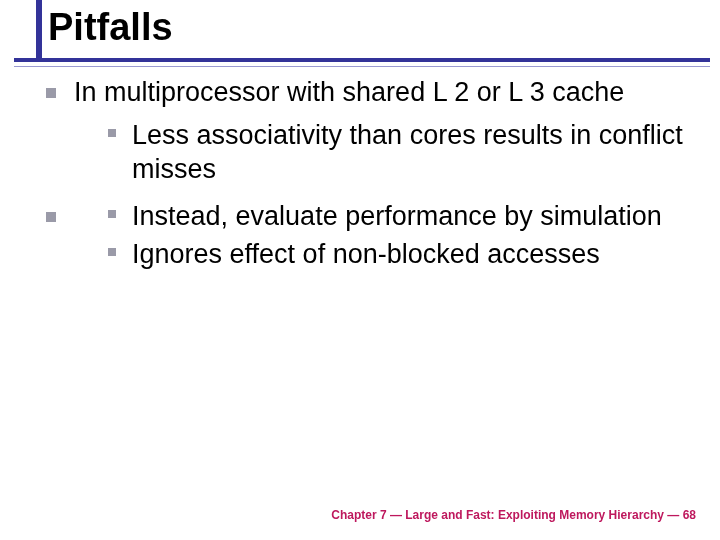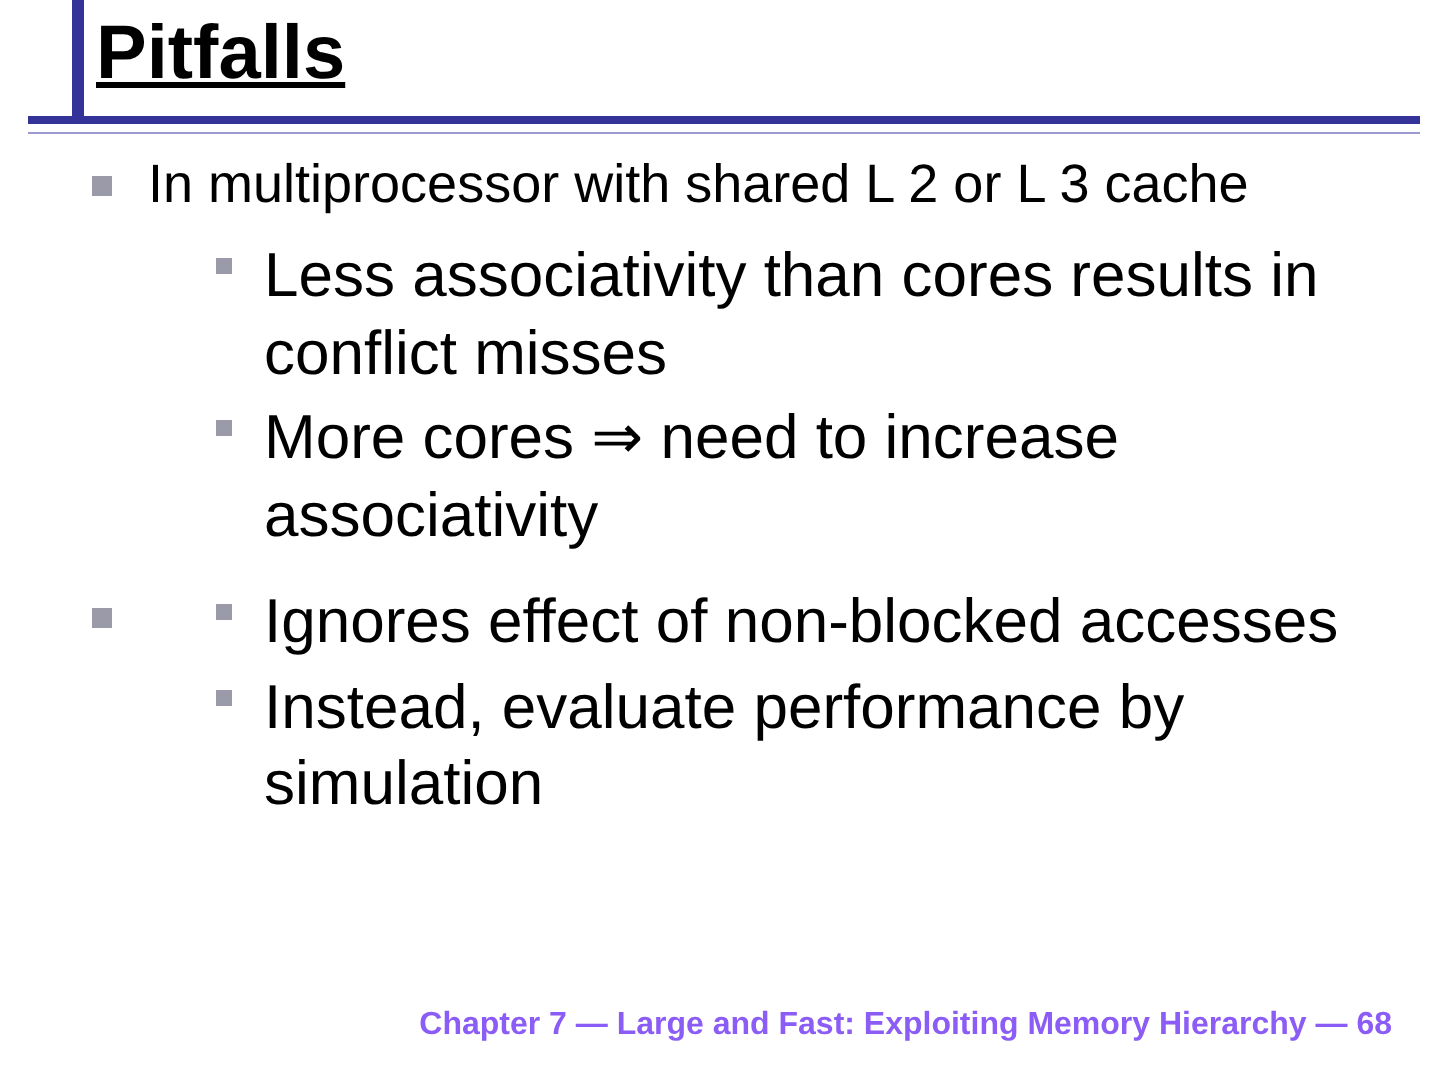--- a/index.html
+++ b/index.html
@@ -8,21 +8,20 @@
     font-family: Arial, "Helvetica Neue", Helvetica, sans-serif;
     background: #ffffff;
     position: relative;
     overflow: hidden;
   }
   .slide {
     width: 720px;
     height: 540px;
     position: relative;
     padding: 0;
-    text-decoration: underline;
   }
   .title-area {
     position: relative;
     padding: 6px 0 0 48px;
   }
   .title-text {
     font-size: 38px;
     font-weight: bold;
     color: #000;
     line-height: 1.15;
@@ -77,41 +76,41 @@
     height: 10px;
     background: #9a9aa8;
   }
   .lvl2 {
     margin-top: 10px;
     margin-bottom: 4px;
   }
   .lvl2 > li {
     position: relative;
     padding-left: 58px;
-    font-size: 31px;
+    font-size: 27px;
     color: #000;
     line-height: 1.25;
     margin-bottom: 4px;
   }
   .lvl2 > li::before {
     content: "";
     position: absolute;
     left: 34px;
     top: 10px;
     width: 8px;
     height: 8px;
     background: #9a9aa8;
   }
   .footer {
     position: absolute;
     right: 24px;
     bottom: 18px;
-    font-size: 16px;
+    font-size: 12px;
     font-weight: bold;
-    color: #8b5cf6;
+    color: #be185d;
   }
 </style>
 </head>
 <body>
 
 <div class="slide">
 
   <div class="title-vbar"></div>
 
   <div class="title-area">
@@ -122,32 +121,29 @@
   <div class="rule-thin"></div>
 
   <div class="content">
     <ul class="lvl1">
       <li>
         <span>In multiprocessor with shared L 2 or L 3 cache</span>
         <ul class="lvl2">
           <li>
             <span>Less associativity than cores results in conflict misses</span>
           </li>
-          <li>
-            <span>More cores ⇒ need to increase associativity</span>
-          </li>
         </ul>
       </li>
       <li>
         <ul class="lvl2">
           <li>
-            <span>Ignores effect of non-blocked accesses</span>
+            <span>Instead, evaluate performance by simulation</span>
           </li>
           <li>
-            <span>Instead, evaluate performance by simulation</span>
+            <span>Ignores effect of non-blocked accesses</span>
           </li>
         </ul>
       </li>
     </ul>
   </div>
 
   <div class="footer">Chapter 7 — Large and Fast: Exploiting Memory Hierarchy — 68</div>
 
 </div>
 

